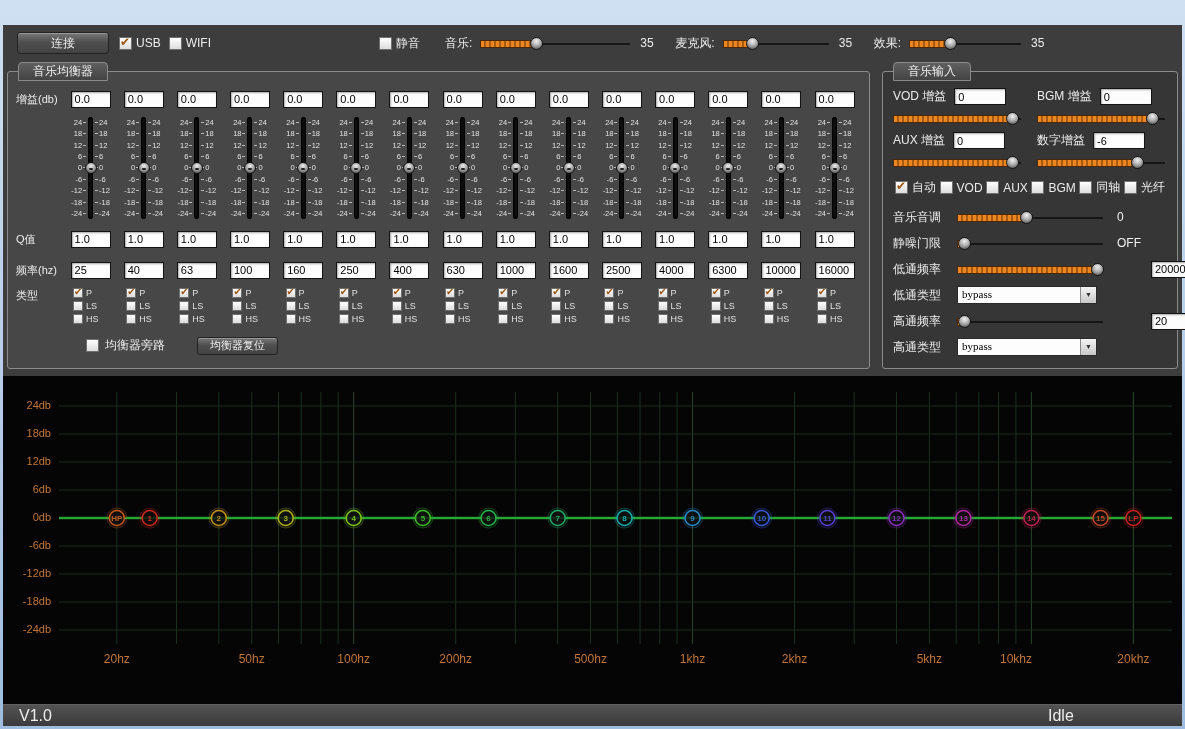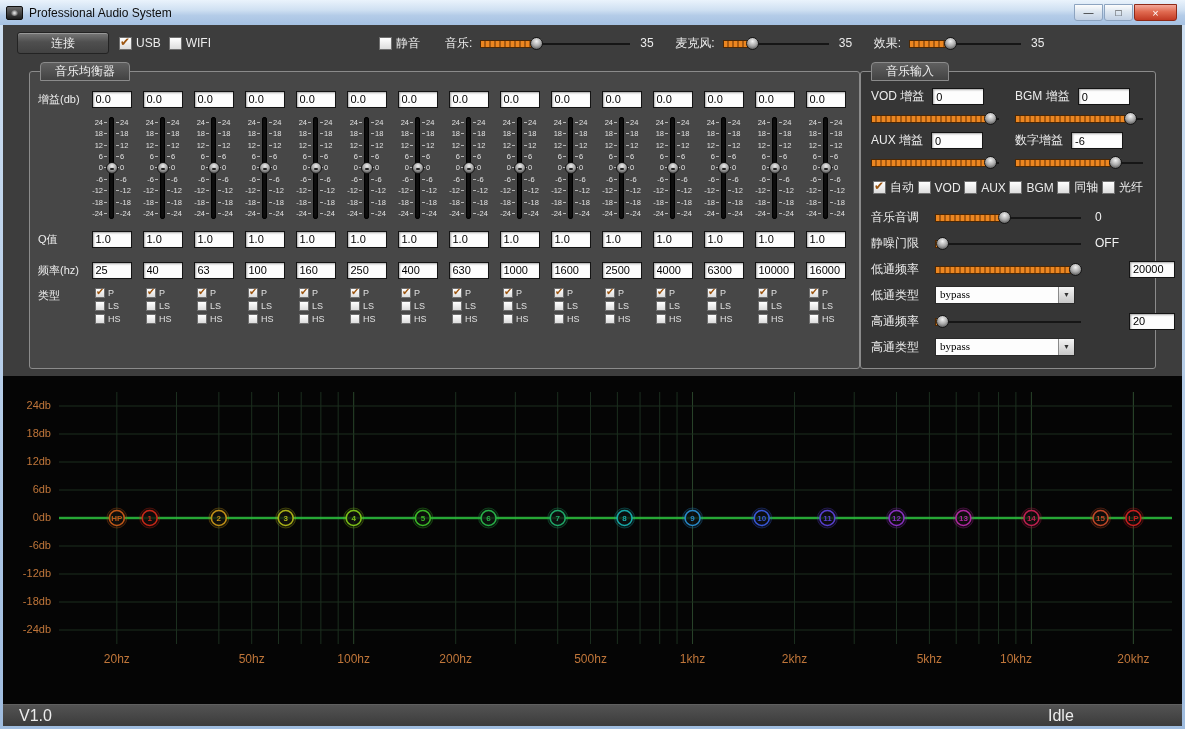--- a/index.html
+++ b/index.html
@@ -47,21 +47,21 @@
     background:radial-gradient(circle at 50% 30%,#f2f2f2,#a8a8a8 50%,#646464 80%,#3c3c3c); border:1px solid #161616; }
 
   
   .tabs { display:flex; gap:2px; padding:0 14px; height:26px; flex:none; }
   .tab { width:89px; height:25px; line-height:24px; text-align:center; font-size:12px; color:#ececec;
     background:linear-gradient(#6e6e6e,#4b4b4b 45%,#414141); border:1px solid #232323; border-radius:3px 3px 0 0;
     box-shadow:inset 0 1px 0 rgba(255,255,255,.2); cursor:default; }
   .tab.active { background:linear-gradient(#828282,#5c5c5c 45%,#4e4e4e); color:#ffae3c; }
 
   
-  .main-row { flex:none; display:flex; gap:0; padding:10px 26px 4px; }
+  .main-row { flex:none; display:flex; gap:12px; padding:10px 4px 4px; }
   .panel { position:relative; border:1px solid #8b8b8b; border-radius:3px; background:#474747; }
   .gb-title { position:absolute; top:-10px; left:10px; background:linear-gradient(#606060,#434343); border:1px solid #8b8b8b;
     border-radius:4px 4px 0 0; padding:1px 14px 2px; font-size:12px; color:#f0f0f0; line-height:14px; }
 
   
   .eq-panel { flex:1; padding:14px 8px 6px; }
   .eq-grid { display:flex; }
   .eq-labels { width:48px; flex:none; display:flex; flex-direction:column; }
   .eq-lbl { font-size:11px; color:#ececec; white-space:nowrap; }
   .eq-bands { flex:1; display:flex; }
@@ -122,29 +122,20 @@
 
   
   .statusbar { height:22px; flex:none; position:relative; display:flex; align-items:center; padding:0 16px;
     background:linear-gradient(#535353,#3b3b3b); border-top:1px solid #606060; font-size:16px; color:#ececec; }
   .status-text { position:absolute; left:1045px; }
 </style>
 </head>
 <body>
 
 <div class="window">
-  <div class="titlebar">
-    <span class="app-icon"></span>
-    <span class="title">Professional Audio System</span>
-    <div class="win-btns">
-      <span class="wbtn">—</span>
-      <span class="wbtn">□</span>
-      <span class="wbtn close">×</span>
-    </div>
-  </div>
 
   <div class="client">
 
     <div class="toolbar">
       <button class="btn connect">连接</button>
       <div class="cb-group">
           <span class="cb checked"></span>
           <span class="cb-label">USB</span>
           <span class="cb"></span>
           <span class="cb-label">WIFI</span>
@@ -1004,20 +995,25 @@
                     <span class="cb cb-sm"></span>
                     <span class="type-label">LS</span>
                   </div>
                   <div class="type-row">
                     <span class="cb cb-sm"></span>
                     <span class="type-label">HS</span>
                   </div>
                 </div>
               </div>
             </div>
+        </div>
+        <div class="eq-footer">
+          <span class="cb"></span>
+          <span class="eq-lbl">均衡器旁路</span>
+          <button class="btn small">均衡器复位</button>
         </div>
       </div>
 
       <div class="panel input-panel">
         <div class="gb-title">音乐输入</div>
         <div class="gain-grid">
             <div class="gain-pair">
               <span class="ip-lbl">VOD 增益</span>
               <input class="tbox w52" value="0" style="">
             </div>

